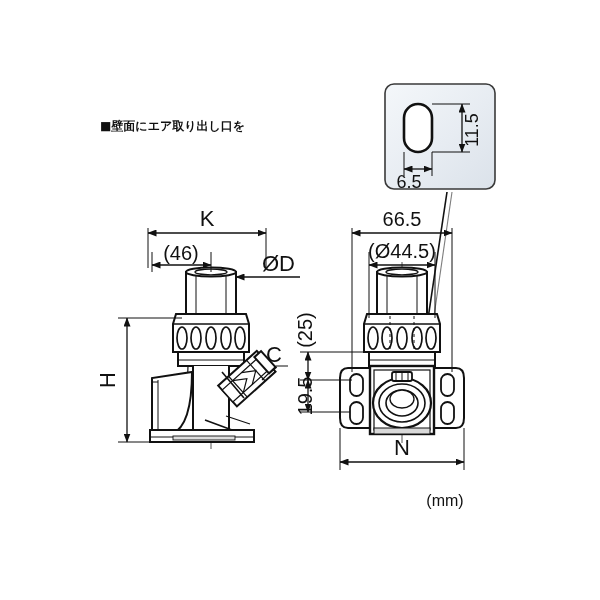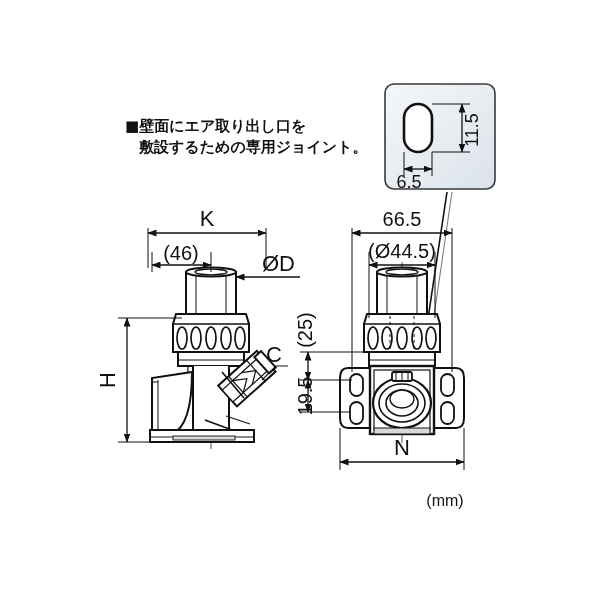--- a/index.html
+++ b/index.html
@@ -8,23 +8,23 @@
     font-family:"Liberation Sans","DejaVu Sans",sans-serif;
     color:#1a1a1a;
     overflow:hidden;
     position:relative;
   }
   #stage{position:absolute;left:0;top:0;width:600px;height:600px;}
   #stage svg{display:block;width:600px;height:600px;}
 
   .note-block{
     position:absolute;
-    left:125px; top:116px;
+    left:100px; top:116px;
     width:250px;
-    font-size:15px;
+    font-size:12px;
     line-height:21px;
     letter-spacing:0px;
     color:#111;
     font-family:"DejaVu Sans","Liberation Sans",sans-serif;
     font-weight:600;
   }
   .note-line{white-space:nowrap;}
   .note-line.indent{padding-left:14px;}
   .note-spacer{height:6px;}
   .sq{font-weight:700;}
@@ -273,17 +273,14 @@
 
   <text class="unit" x="445" y="506" text-anchor="middle">(mm)</text>
 
 </svg>
 </div>
 
 <div class="note-block">
   <div class="note-line">
     <span class="sq">■</span><span>壁面にエア取り出し口を</span>
   </div>
-  <div class="note-line indent">
-    <span>敷設するための専用ジョイント。</span>
-  </div>
   <div class="note-spacer"></div>
 </div>
 
 </body></html>

